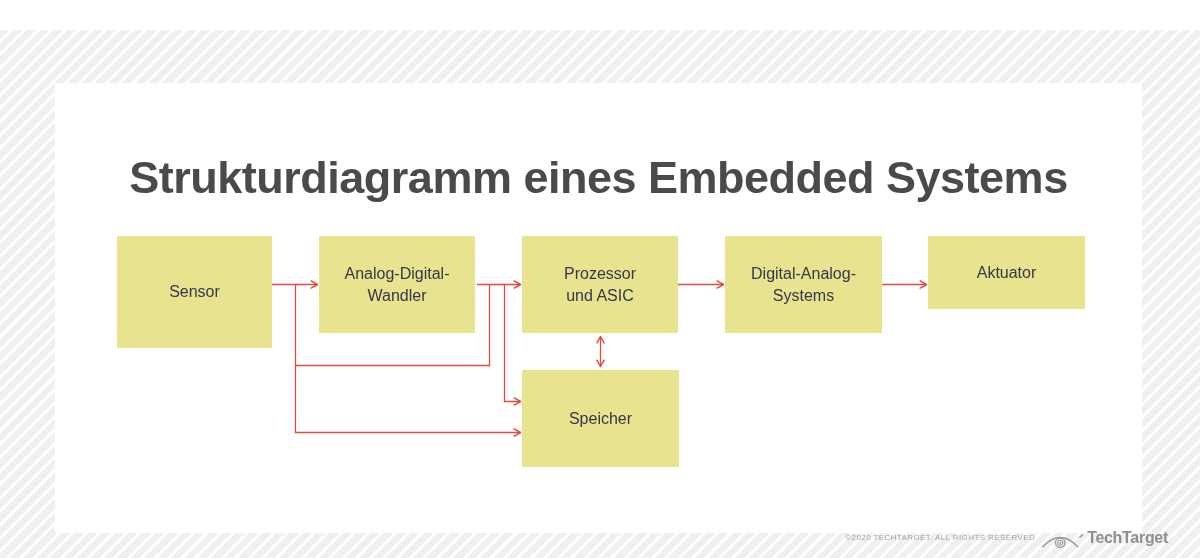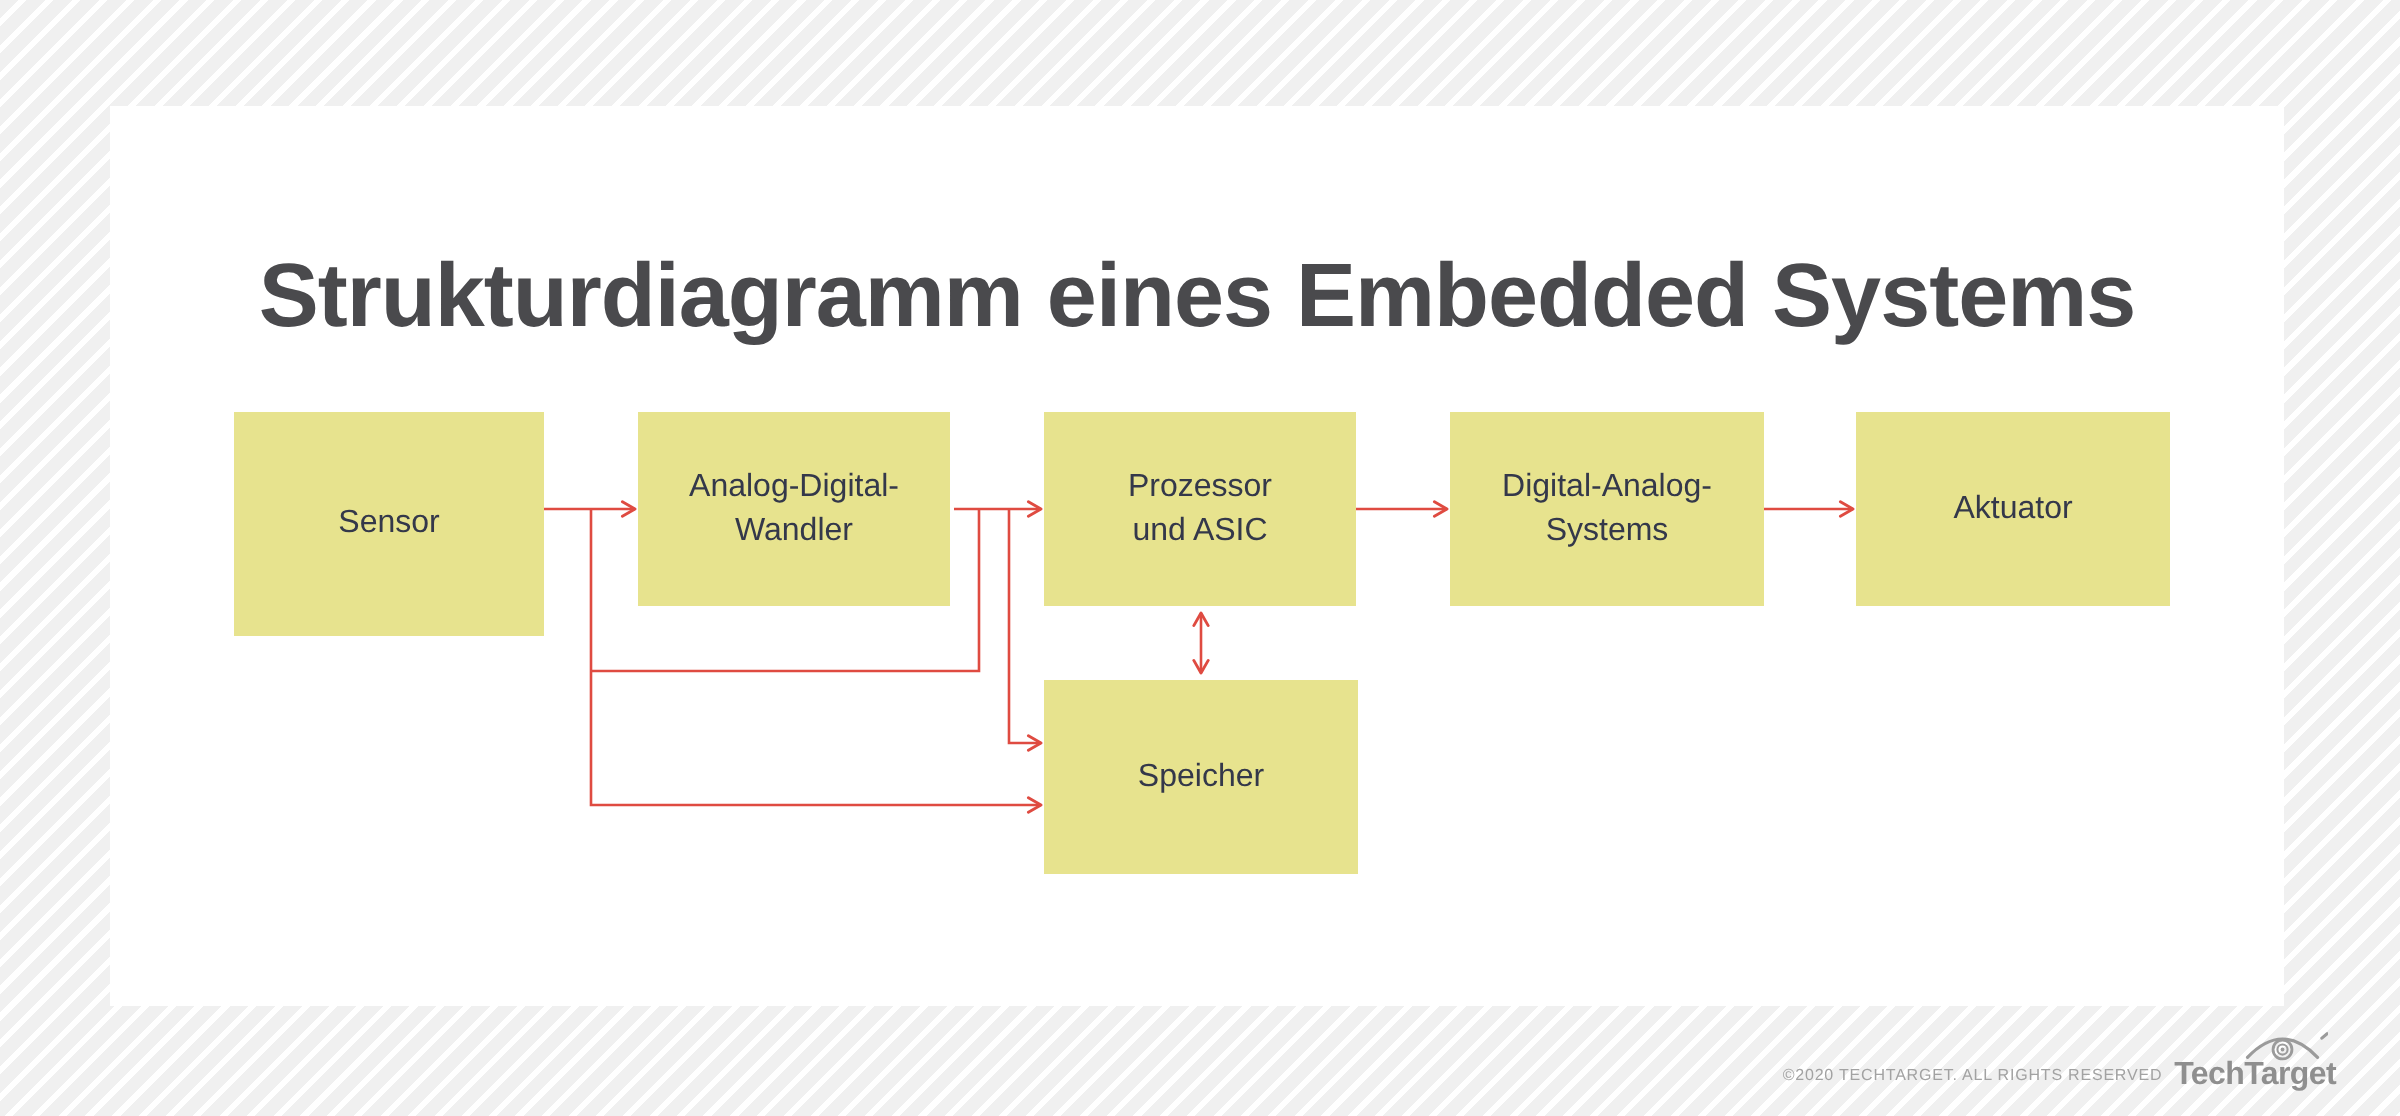--- a/index.html
+++ b/index.html
@@ -3,53 +3,54 @@
 <meta charset="utf-8">
 <style>
   html,body{margin:0;padding:0;}
   body{
     width:1200px;height:558px;position:relative;overflow:hidden;
     font-family:"Liberation Sans", sans-serif;
   }
   .stage{
     position:absolute;inset:0;
     background:repeating-linear-gradient(135deg,#f0f0f0 0px,#f0f0f0 6.6px,#ffffff 6.6px,#ffffff 9.5px);
+    margin-top:30px;
   }
   .card{
     position:absolute;left:55px;top:53px;width:1087px;height:450px;
     background:#ffffff;
   }
   .title{
     position:absolute;left:55px;top:95px;width:1087px;
     text-align:center;font-size:45px;line-height:46px;font-weight:bold;
     letter-spacing:-0.5px;color:#4a4a4d;
   }
   .box{
     position:absolute;background:#e7e38e;
     display:flex;align-items:center;justify-content:center;
     text-align:center;color:#34384a;font-size:16px;line-height:1.33;
     white-space:pre-line;
   }
   .box-sensor   {left:117px;top:206px;width:155px;height:112px;}
   .box-adw      {left:319px;top:206px;width:156px;height:97px;}
   .box-proz     {left:522px;top:206px;width:156px;height:97px;}
   .box-daw      {left:725px;top:206px;width:157px;height:97px;}
-  .box-akt      {left:928px;top:206px;width:157px;height:97px;}
+  .box-akt      {left:928px;top:206px;width:157px;height:73px;}
   .box-speicher {left:522px;top:340px;width:157px;height:97px;}
   .connector-layer{
     position:absolute;inset:0;width:1200px;height:558px;pointer-events:none;
   }
   .footer{
     position:absolute;right:32px;bottom:11px;
     display:flex;align-items:flex-end;gap:6px;
   }
   .copyright{
     font-size:8px;letter-spacing:0.4px;color:#a2a2a2;padding-bottom:5px;white-space:nowrap;text-align:right;
   }
-  .logo{display:flex;flex-direction:column;align-items:flex-end;}
+  .logo{display:flex;flex-direction:row;align-items:flex-end;}
   .logo svg{width:42px;height:16px;margin-right:4px;margin-bottom:-2px;}
   .wordmark{
     font-size:16px;font-weight:bold;color:#8f8f8f;letter-spacing:-0.3px;line-height:1.1;
   }
 </style>
 </head>
 <body>
 
 <div class="stage">
 

